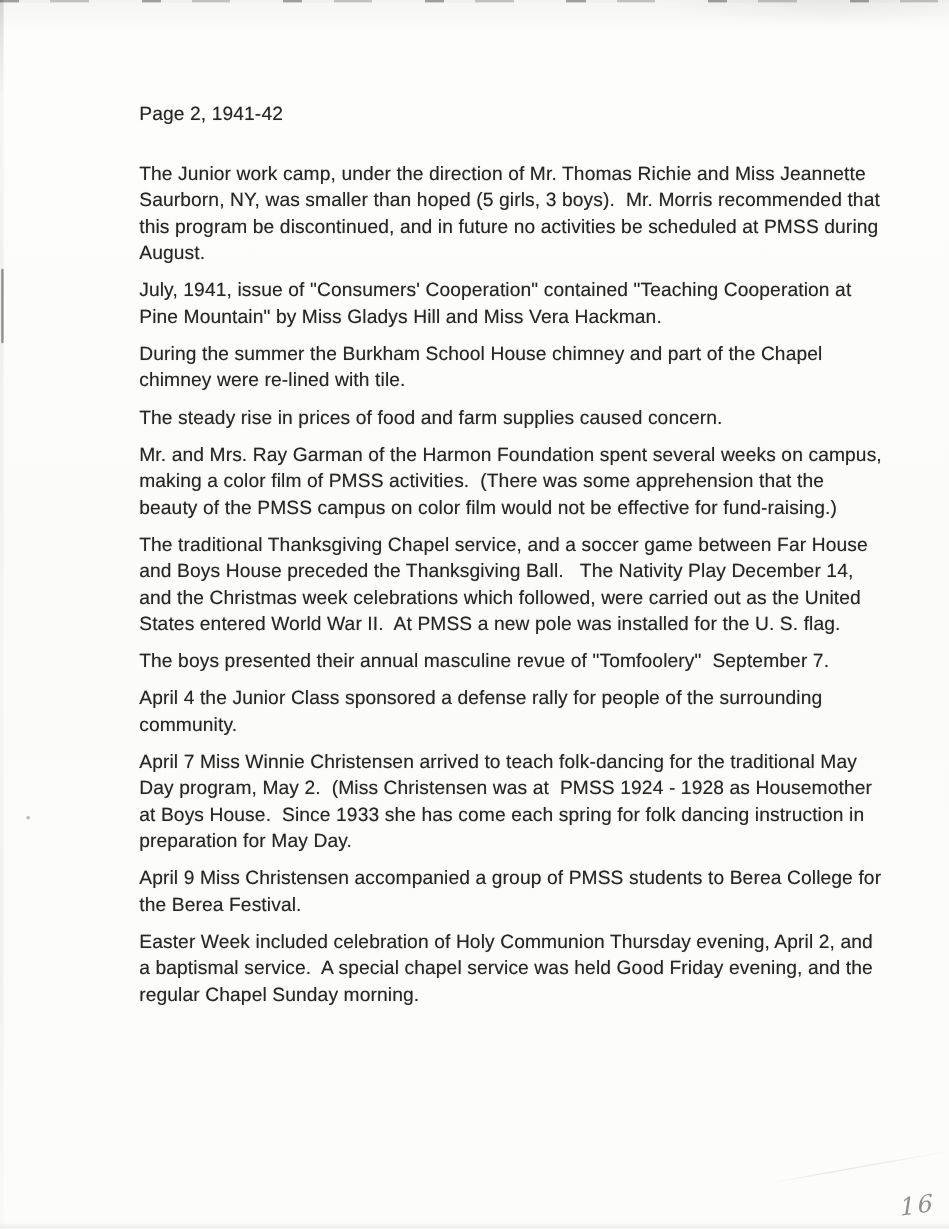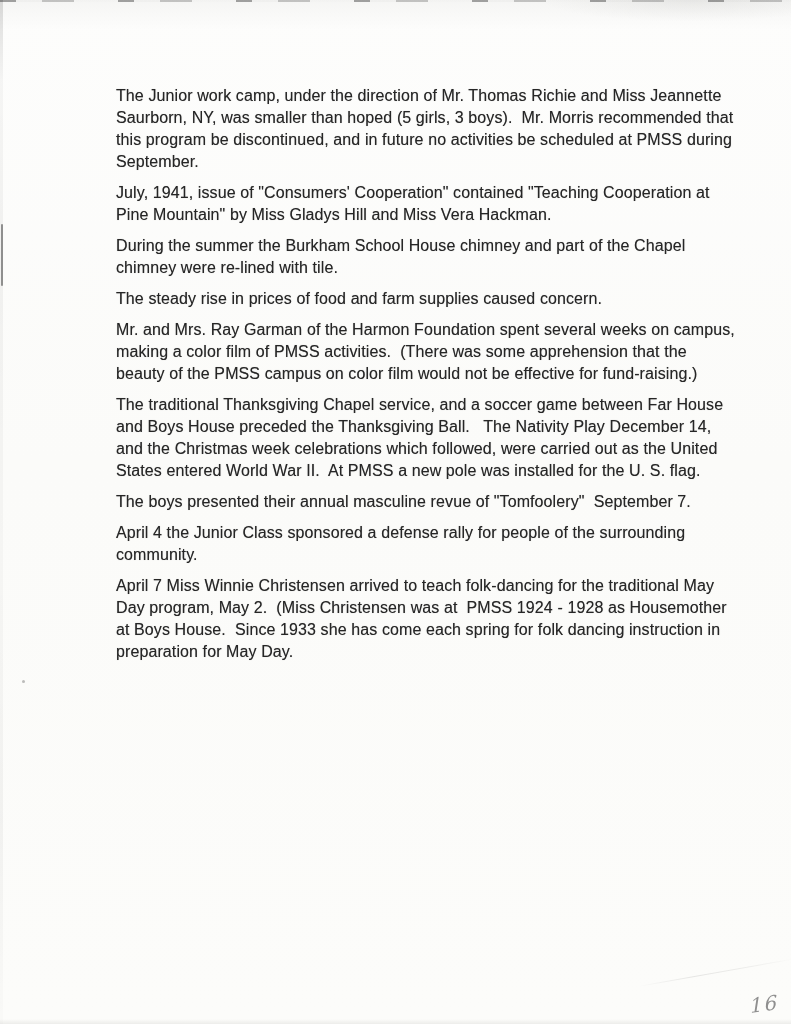--- a/index.html
+++ b/index.html
@@ -119,41 +119,47 @@
 
   <div class="smudge-top"></div>
   <div class="smudge-top-right"></div>
   <div class="scan-top"></div>
   <div class="scan-left"></div>
   <div class="scan-left-streak"></div>
   <div class="speck"></div>
   <div class="scan-bottom"></div>
 
   <div class="content">
+    <div class="doc-header">Page 2, 1941-42</div>
     <p class="para">The Junior work camp, under the direction of Mr. Thomas Richie and Miss Jeannette
 Saurborn, NY, was smaller than hoped (5 girls, 3 boys).  Mr. Morris recommended that
 this program be discontinued, and in future no activities be scheduled at PMSS during
-September.</p>
+August.</p>
     <p class="para">July, 1941, issue of "Consumers' Cooperation" contained "Teaching Cooperation at
 Pine Mountain" by Miss Gladys Hill and Miss Vera Hackman.</p>
     <p class="para">During the summer the Burkham School House chimney and part of the Chapel
 chimney were re-lined with tile.</p>
     <p class="para">The steady rise in prices of food and farm supplies caused concern.</p>
     <p class="para">Mr. and Mrs. Ray Garman of the Harmon Foundation spent several weeks on campus,
 making a color film of PMSS activities.  (There was some apprehension that the
 beauty of the PMSS campus on color film would not be effective for fund-raising.)</p>
     <p class="para">The traditional Thanksgiving Chapel service, and a soccer game between Far House
 and Boys House preceded the Thanksgiving Ball.   The Nativity Play December 14,
 and the Christmas week celebrations which followed, were carried out as the United
 States entered World War II.  At PMSS a new pole was installed for the U. S. flag.</p>
     <p class="para">The boys presented their annual masculine revue of "Tomfoolery"  September 7.</p>
     <p class="para">April 4 the Junior Class sponsored a defense rally for people of the surrounding
 community.</p>
     <p class="para">April 7 Miss Winnie Christensen arrived to teach folk-dancing for the traditional May
 Day program, May 2.  (Miss Christensen was at  PMSS 1924 - 1928 as Housemother
 at Boys House.  Since 1933 she has come each spring for folk dancing instruction in
 preparation for May Day.</p>
+    <p class="para">April 9 Miss Christensen accompanied a group of PMSS students to Berea College for
+the Berea Festival.</p>
+    <p class="para">Easter Week included celebration of Holy Communion Thursday evening, April 2, and
+a baptismal service.  A special chapel service was held Good Friday evening, and the
+regular Chapel Sunday morning.</p>
   </div>
 
   <div class="pencil-line"></div>
   <div class="handwritten">16</div>
 
 </div>
 
 </body></html>

